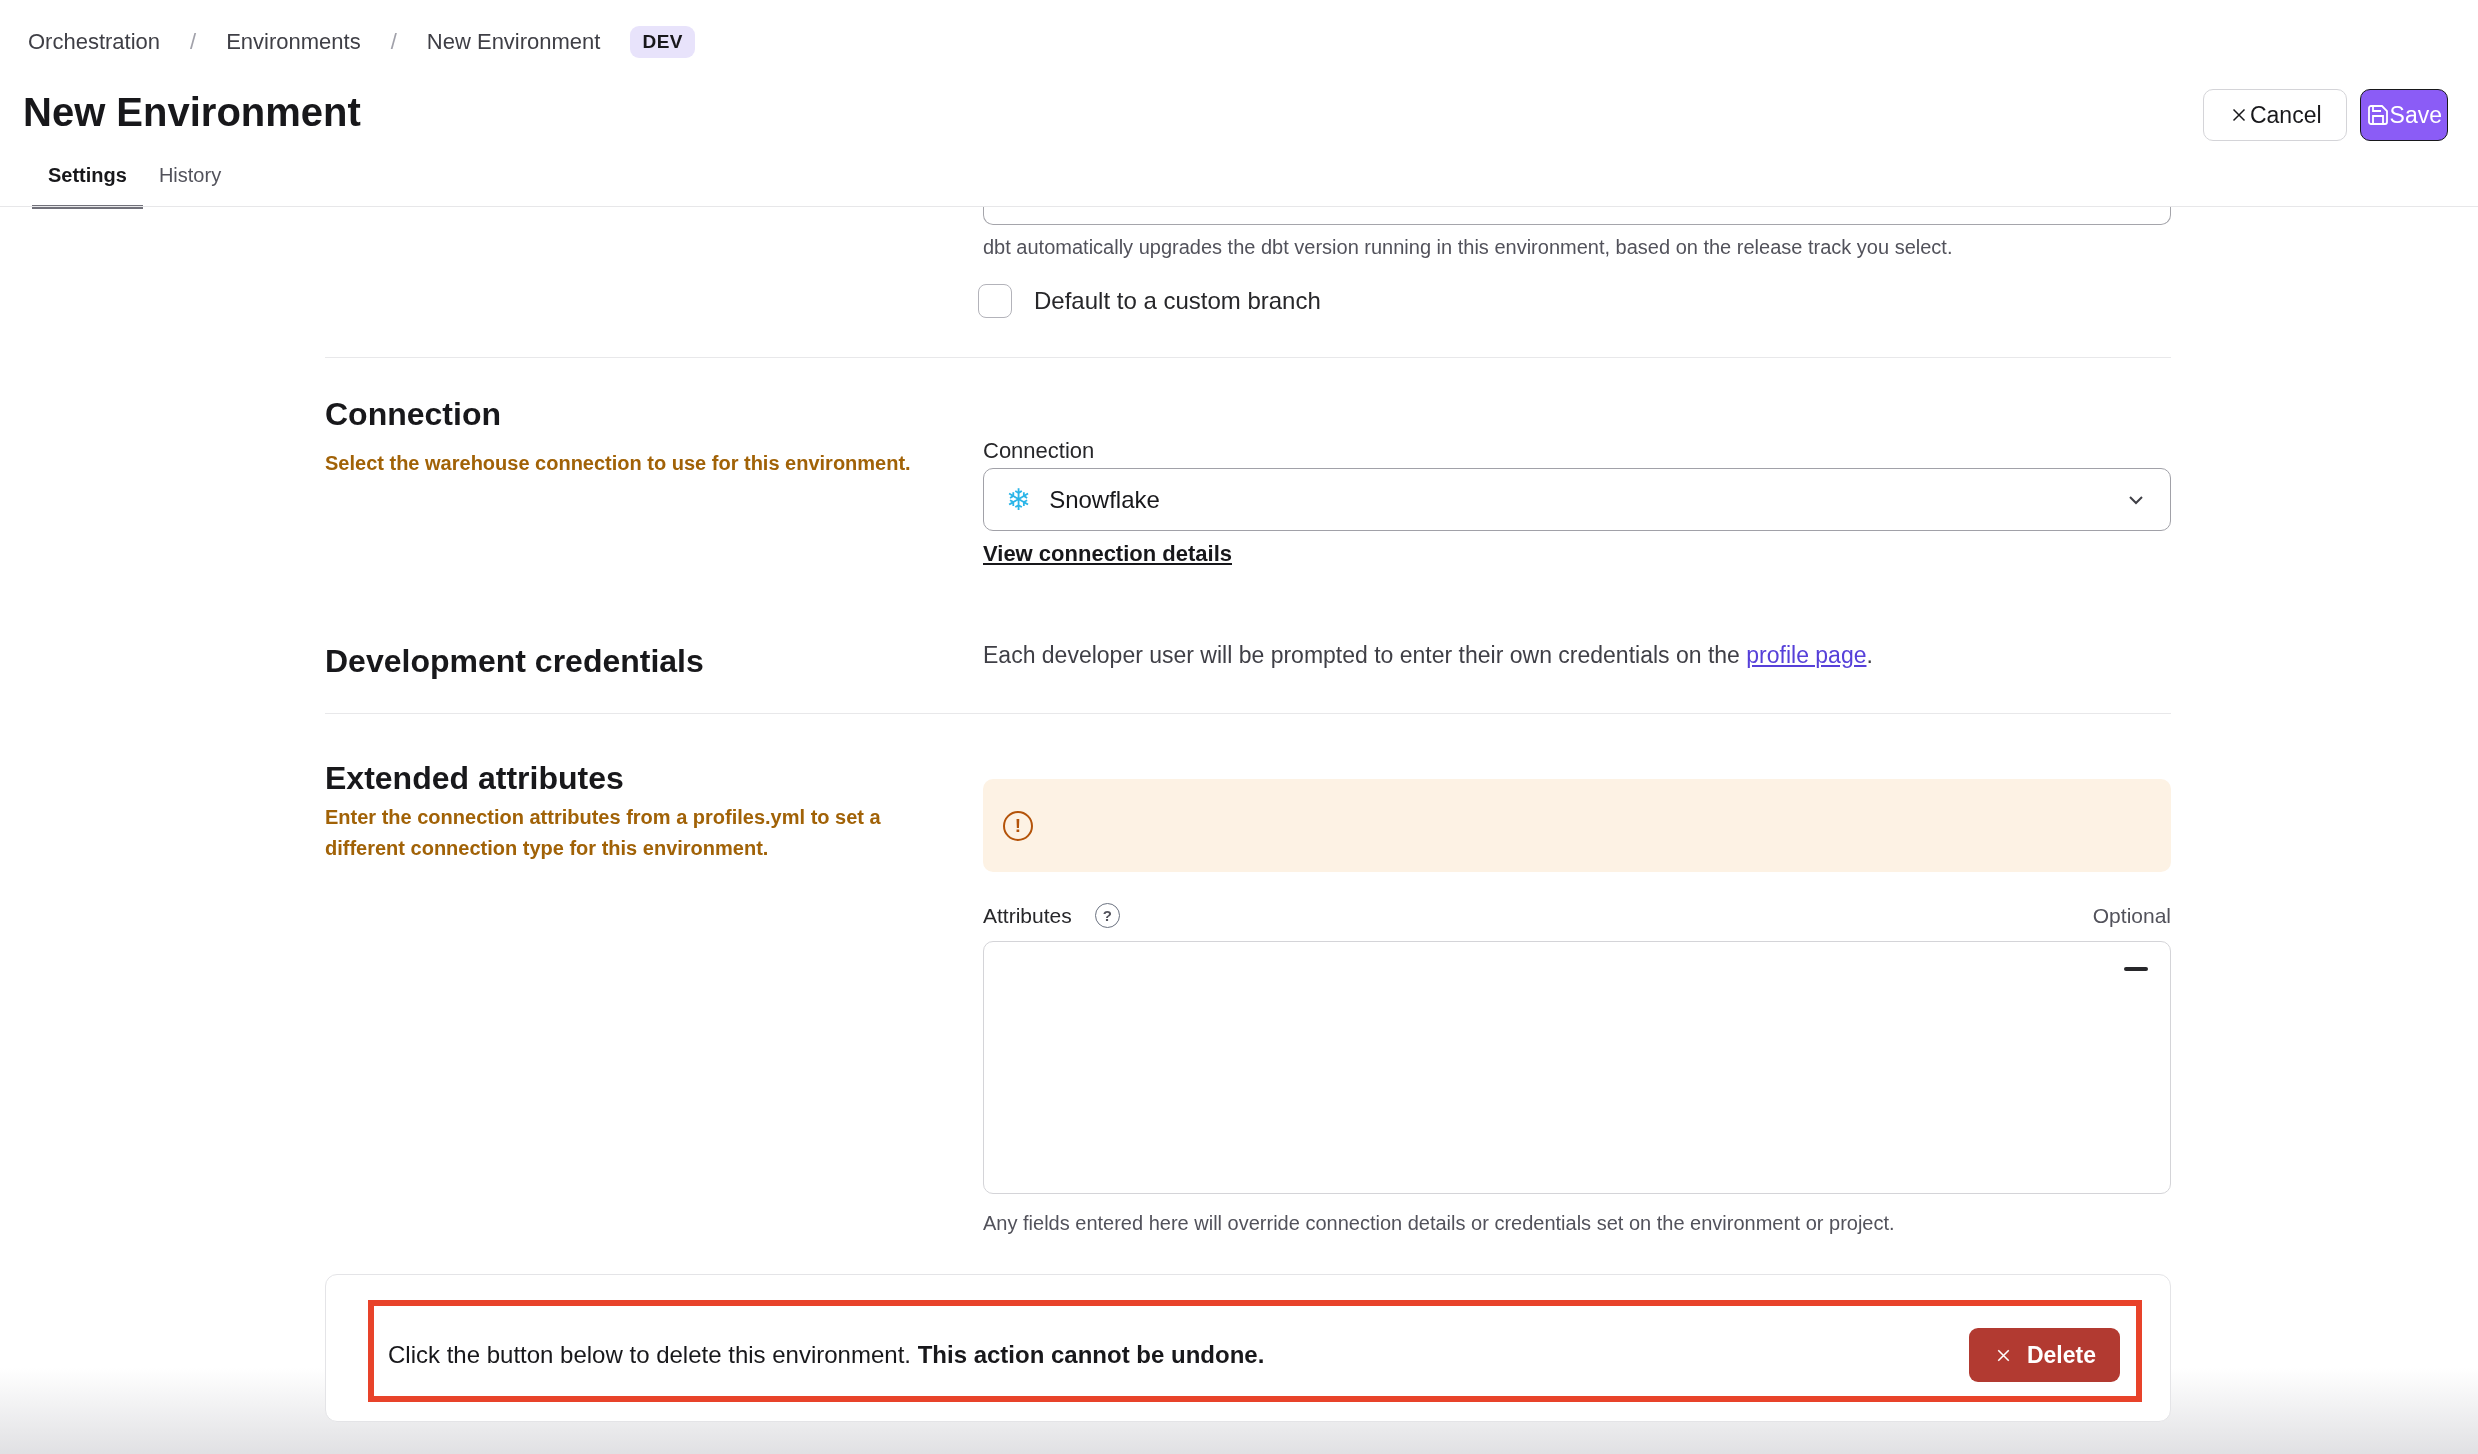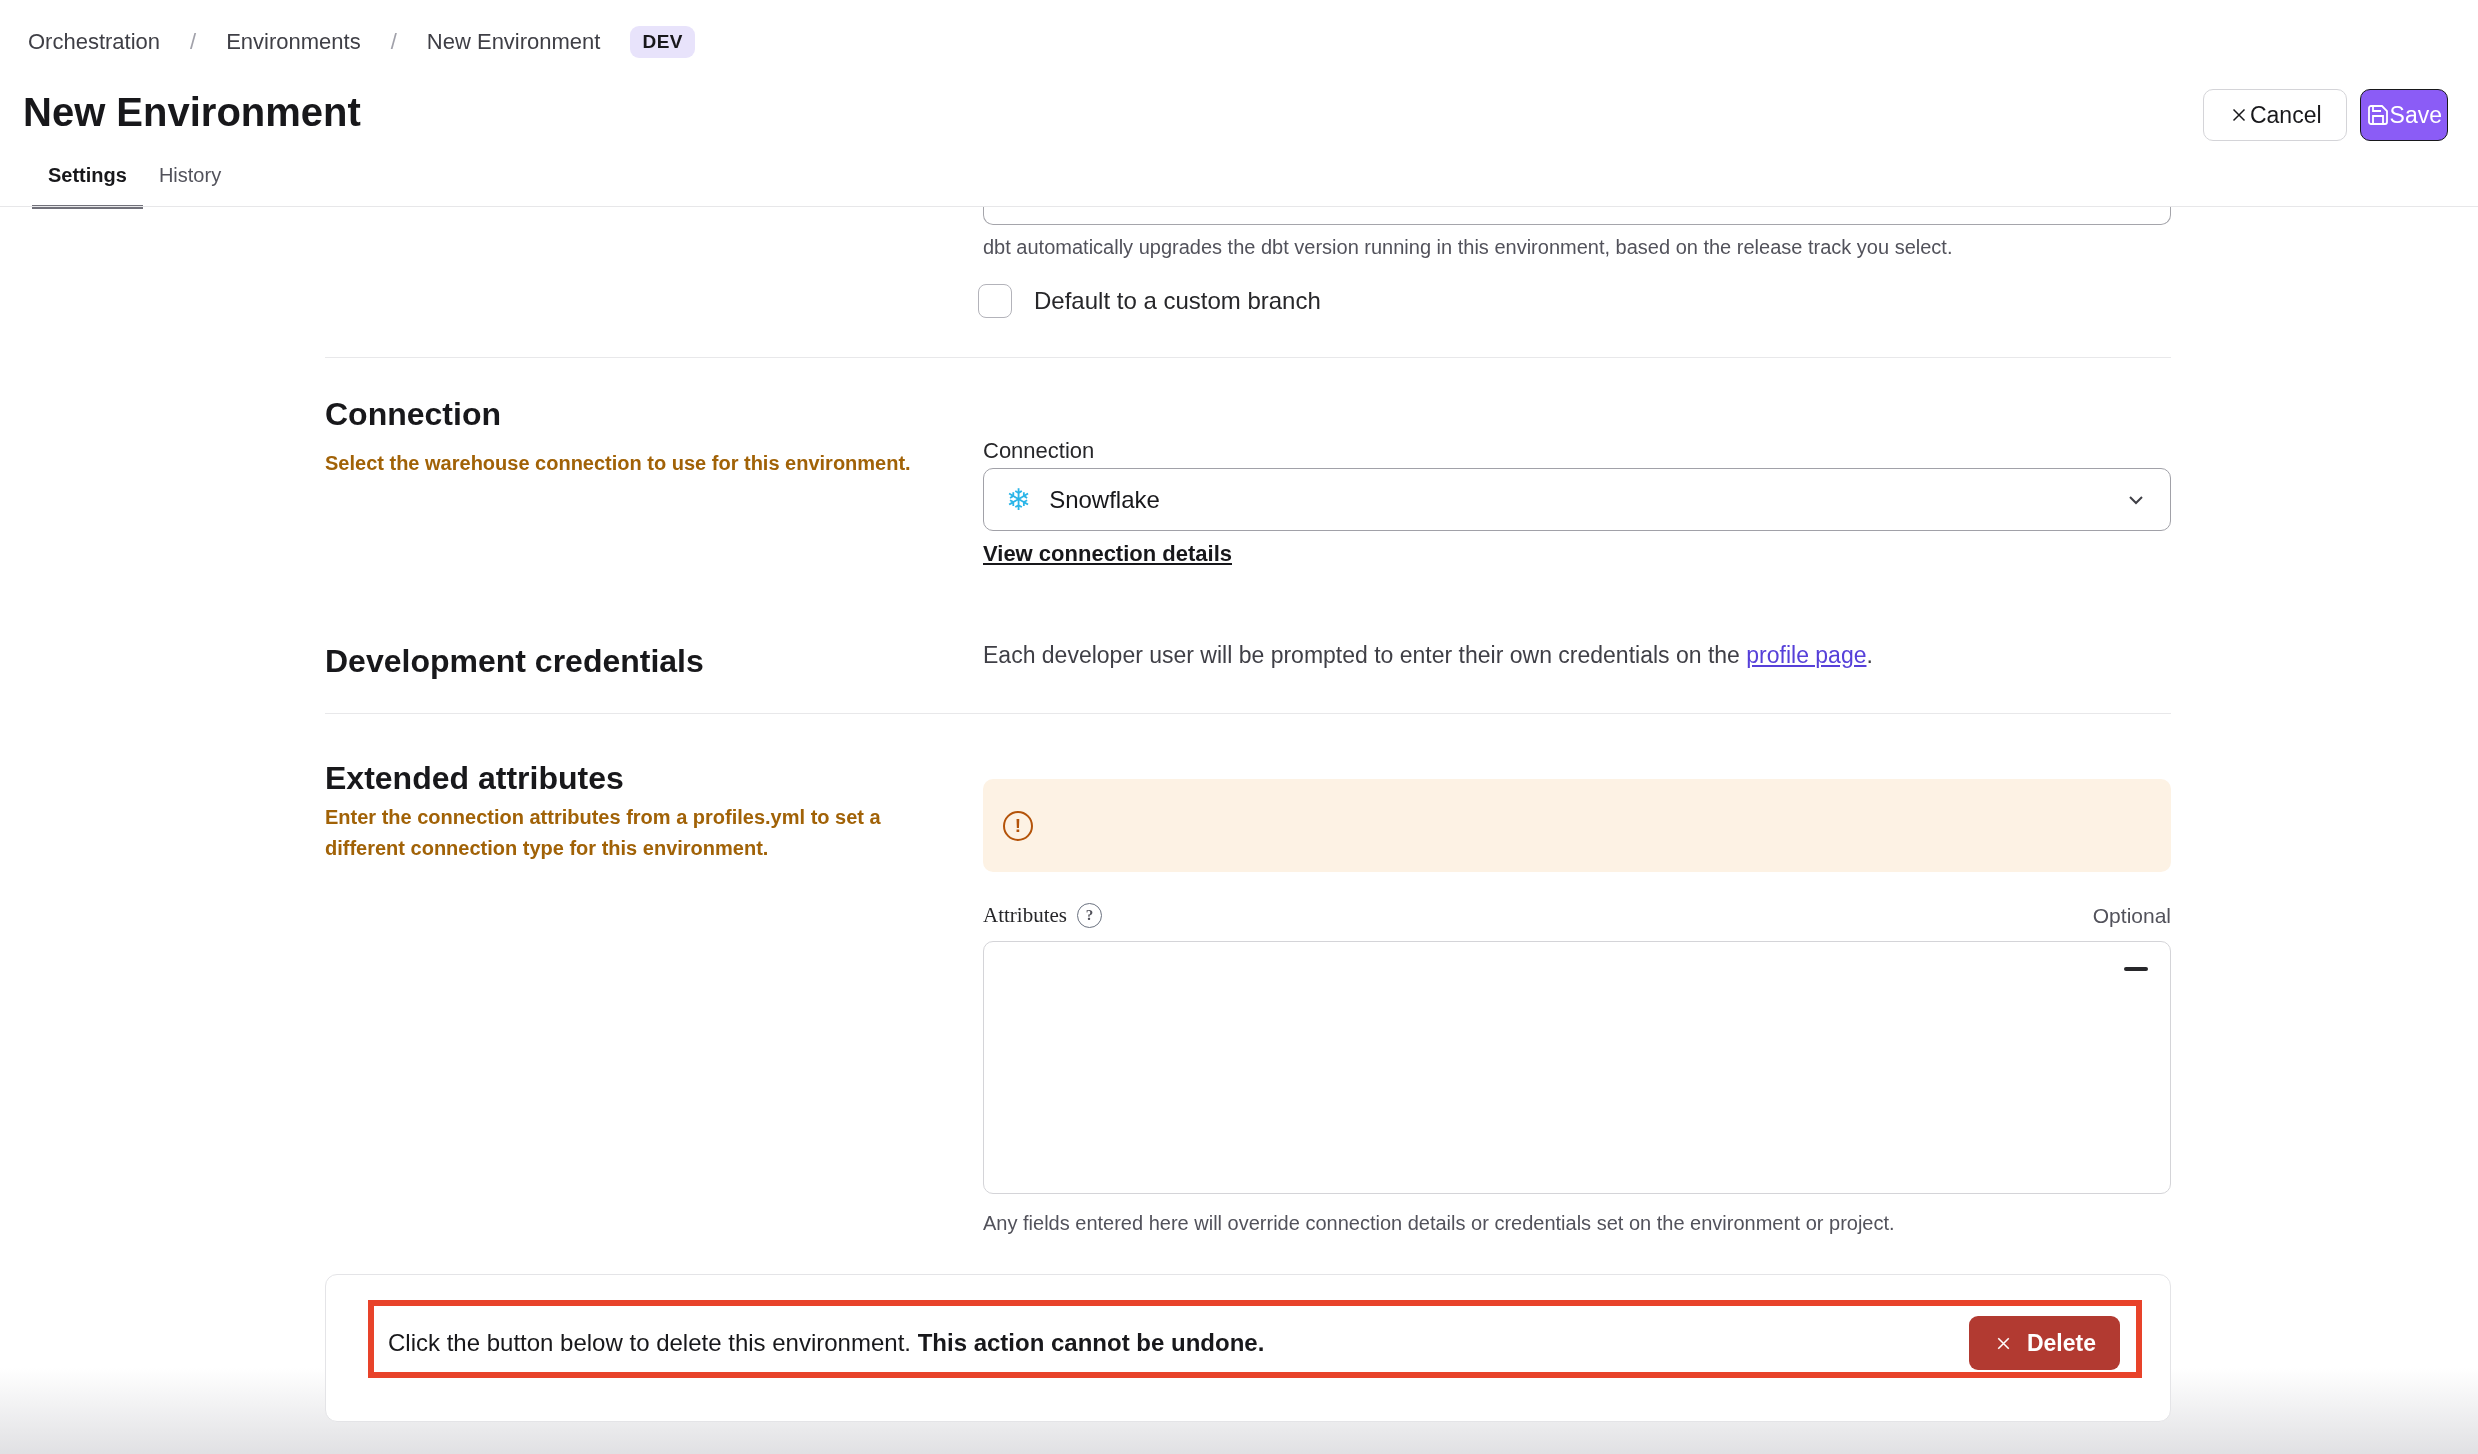--- a/index.html
+++ b/index.html
@@ -67,40 +67,40 @@
 
   .warn-banner { position:absolute; left:983px; top:779px; width:1188px; min-height:93px;
                  background:#fdf2e4; border-radius:10px; display:flex; align-items:center;
                  padding:16px 26px 16px 20px; }
   .warn-icon { flex:none; width:30px; height:30px; border:2.2px solid #b45309; border-radius:50%;
                color:#b45309; font-size:19px; font-weight:700; display:flex; align-items:center;
                justify-content:center; margin-right:16px; }
   .warn-text { font-size:22px; color:#1c1917; line-height:1.5; }
 
   .attr-row { position:absolute; left:983px; top:903px; width:1188px; display:flex; align-items:center; }
-  .attr-label { font-size:21px; font-weight:500; color:#27272a; display:flex; align-items:flex-start; gap:10px;font-family:Liberation Serif, serif; }
+  .attr-label { font-size:21px; font-weight:500; color:#27272a; display:flex; align-items:flex-end; gap:23px; }
   .help-icon { width:25px; height:25px; border:1.6px solid #6b7280; border-radius:50%; color:#52525b;
                font-size:15px; font-weight:600; display:flex; align-items:center; justify-content:center; cursor:pointer; }
   .optional { margin-left:auto; font-size:21px; color:#52525b; }
 
   .editor { position:absolute; left:983px; top:941px; width:1188px; height:253px;
             border:1.5px solid #d4d4d8; border-radius:10px; background:#fff; }
   .editor textarea { position:absolute; inset:10px 60px 10px 14px; width:auto; height:auto;
             border:none; outline:none; resize:none; font-family:"DejaVu Sans Mono", monospace; font-size:20px; background:transparent; }
   .collapse-btn { position:absolute; right:20px; top:16px; width:28px; height:22px; display:flex;
                   align-items:center; justify-content:center; cursor:pointer; }
   .collapse-bar { width:24px; height:4px; background:#27272a; border-radius:2px; }
   .editor-helper { position:absolute; left:983px; top:1212px; }
 
   
   .bottom-fade { position:absolute; left:0; top:1368px; width:2478px; height:86px;
                  background:linear-gradient(to bottom, rgba(229,229,231,0), rgba(223,223,226,0.95)); }
   .danger-card { position:absolute; left:325px; top:1274px; width:1846px; height:148px;
                  background:#fff; border:1px solid #e4e4e7; border-radius:12px; }
-  .danger-highlight { position:absolute; left:368px; top:1300px; width:1774px; height:78px;
+  .danger-highlight { position:absolute; left:368px; top:1300px; width:1774px; height:102px;
                       border:6px solid #e8432a; background:#fff; display:flex; align-items:center;
                       padding:8px 16px 0 14px; }
   .danger-text { font-size:24px; color:#18181b; }
   .danger-text b { font-weight:700; }
   .btn-delete { margin-left:auto; display:flex; align-items:center; gap:13px; height:54px;
                 background:#b23a31; border:none; border-radius:9px; padding:0 24px; color:#fff;
                 font-size:23px; font-weight:600; cursor:pointer; font-family:inherit; }
   .icon-x-white { width:21px; height:21px; stroke:#fff; stroke-width:1.8; fill:none; }
 </style>
 </head>

